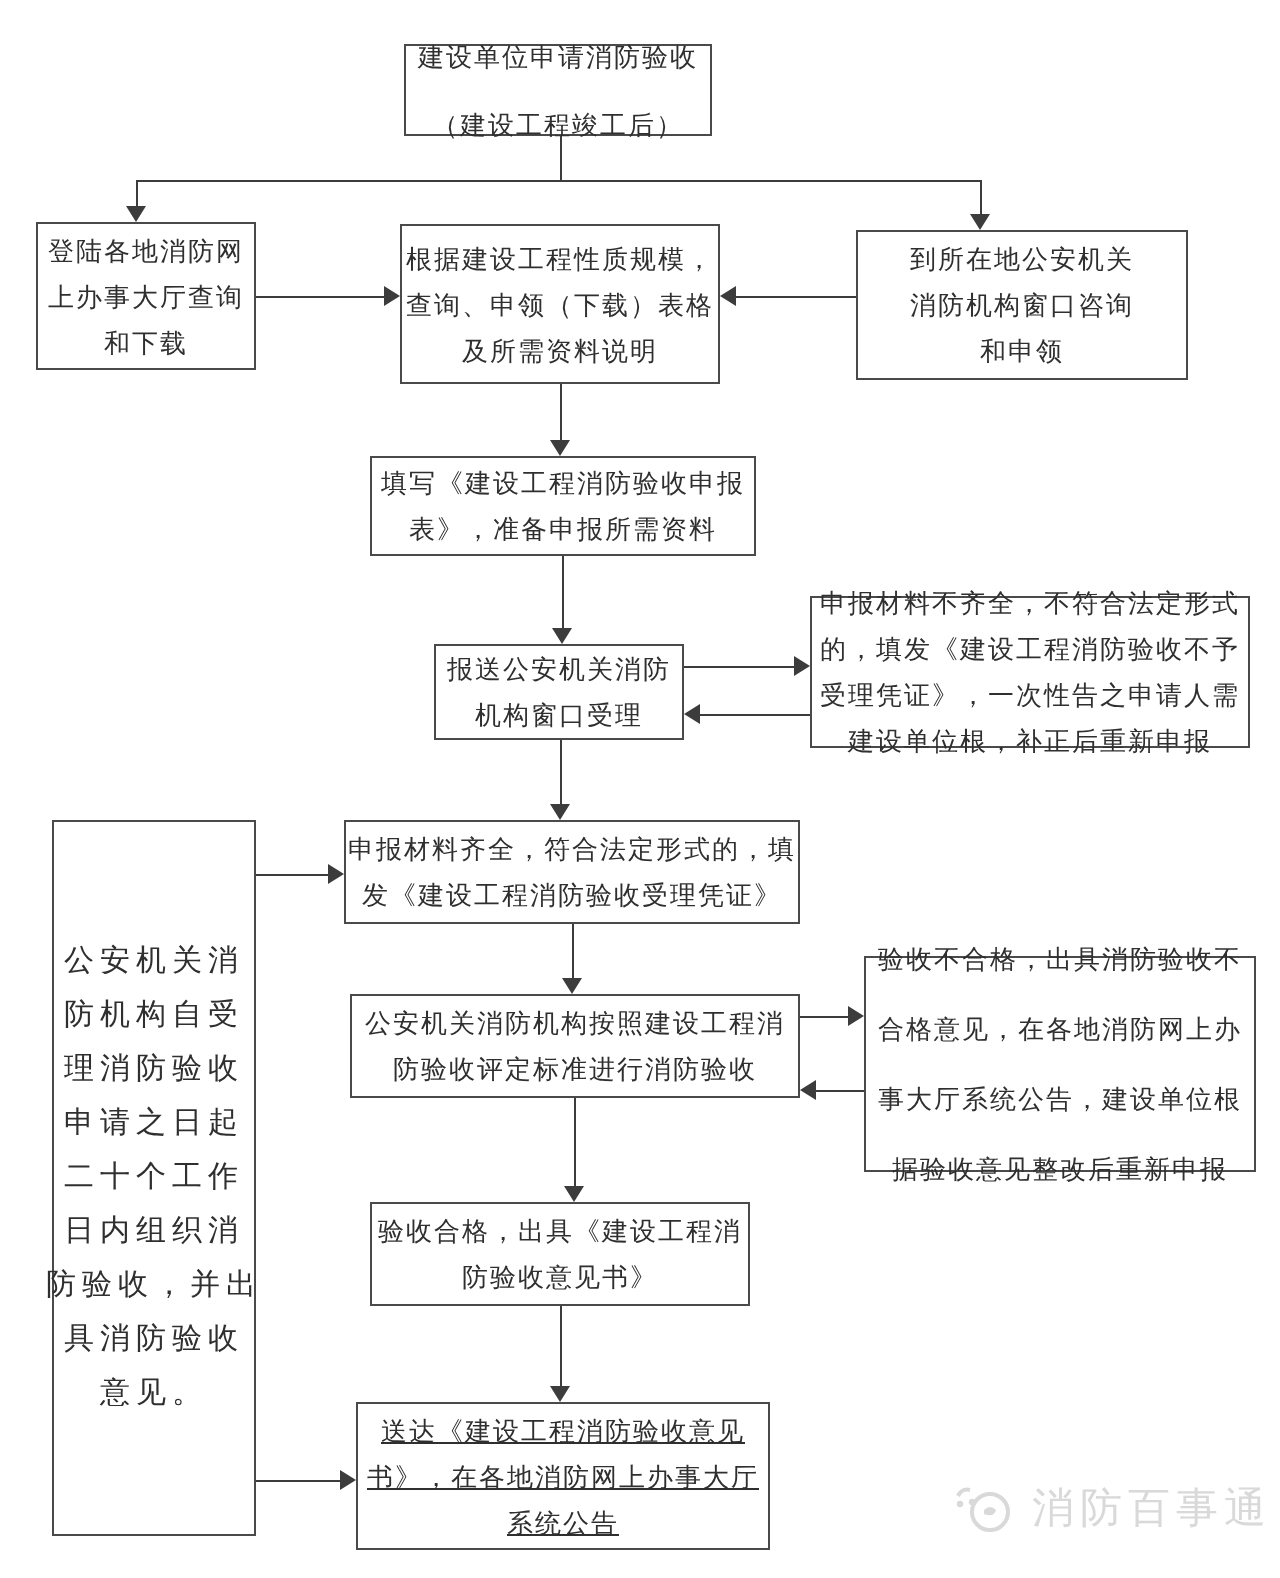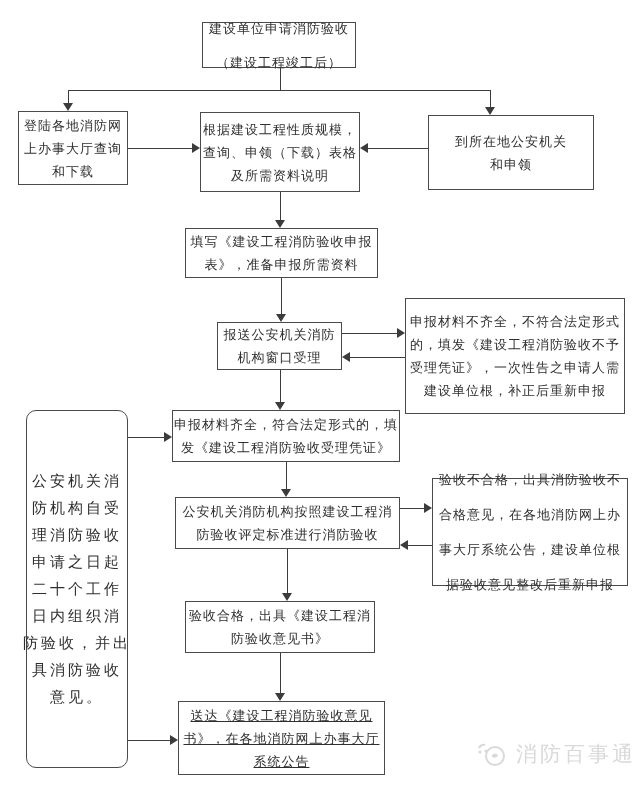--- a/index.html
+++ b/index.html
@@ -56,46 +56,47 @@
   </div>
 
   <div class="node" style="left:200px;top:112px;width:160px;height:80px;">
     <div class="ln">根据建设工程性质规模，</div>
     <div class="ln">查询、申领（下载）表格</div>
     <div class="ln">及所需资料说明</div>
   </div>
 
   <div class="node" style="left:428px;top:115px;width:166px;height:75px;">
     <div class="ln">到所在地公安机关</div>
+    <div class="ln">消防机构窗口咨询</div>
     <div class="ln">和申领</div>
   </div>
 
   <div class="node" style="left:185px;top:228px;width:193px;height:50px;">
     <div class="ln">填写《建设工程消防验收申报</div>
     <div class="ln">表》，准备申报所需资料</div>
   </div>
 
   <div class="node" style="left:217px;top:322px;width:125px;height:48px;">
     <div class="ln">报送公安机关消防</div>
     <div class="ln">机构窗口受理</div>
   </div>
 
-  <div class="node" style="left:405px;top:298px;width:220px;height:116px;">
+  <div class="node" style="left:405px;top:298px;width:220px;height:76px;">
     <div class="ln">申报材料不齐全，不符合法定形式</div>
     <div class="ln">的，填发《建设工程消防验收不予</div>
     <div class="ln">受理凭证》，一次性告之申请人需</div>
     <div class="ln">建设单位根，补正后重新申报</div>
   </div>
 
   <div class="node" style="left:172px;top:410px;width:228px;height:52px;">
     <div class="ln">申报材料齐全，符合法定形式的，填</div>
     <div class="ln">发《建设工程消防验收受理凭证》</div>
   </div>
 
-  <div class="node tall" style="left:26px;top:410px;width:102px;height:358px;border-radius:10px;">
+  <div class="node tall" style="left:26px;top:410px;width:102px;height:358px;">
     <div class="ln">公安机关消</div>
     <div class="ln">防机构自受</div>
     <div class="ln">理消防验收</div>
     <div class="ln">申请之日起</div>
     <div class="ln">二十个工作</div>
     <div class="ln">日内组织消</div>
     <div class="ln">防验收，并出</div>
     <div class="ln">具消防验收</div>
     <div class="ln">意见。</div>
   </div>

